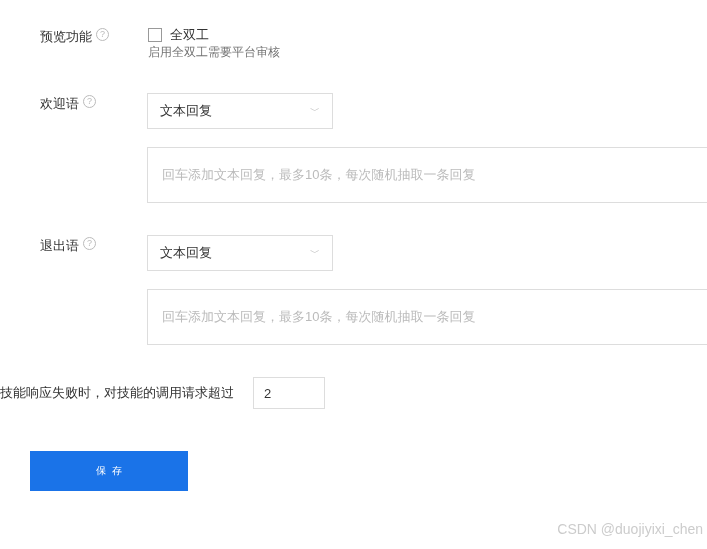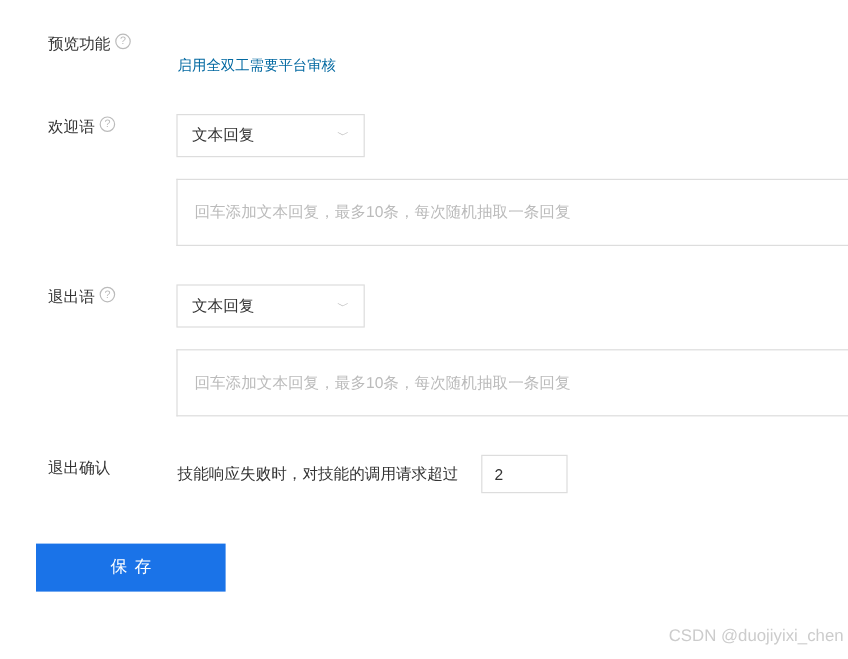--- a/index.html
+++ b/index.html
@@ -46,26 +46,25 @@
       align-items: center;
       gap: 8px;
     }
     .checkbox {
       width: 14px;
       height: 14px;
       border: 1px solid #999;
       background: #fff;
     }
     .hint-text {
-      color: #0369a1;
+      color: #737373;
       font-size: 12px;
-      margin-top: 20px;
     }
     .select {
-      width: 157px;
+      width: 186px;
       height: 36px;
       border: 1px solid #ddd;
       display: flex;
       align-items: center;
       justify-content: space-between;
       padding: 0 12px;
       color: #333;
       background: #fff;
     }
     .chevron {
@@ -103,21 +102,21 @@
     .save-btn {
       margin-left: 30px;
       margin-top: 42px;
       width: 158px;
       height: 40px;
       background: #1a73e8;
       color: #fff;
       display: flex;
       align-items: center;
       justify-content: center;
-      font-size: 14px;
+      font-size: 10px;
       letter-spacing: 6px;
       text-indent: 6px;
       border: none;
     }
     .watermark {
       position: absolute;
       right: 4px;
       bottom: 12px;
       color: #ccc;
       font-size: 14px;
@@ -127,20 +126,24 @@
   </style>
 </head>
 <body>
 
 <div class="form-row">
   <div class="label-col">
     <span>预览功能</span>
     <span class="help-icon">?</span>
   </div>
   <div class="content-col">
+    <div class="checkbox-row">
+      <div class="checkbox"></div>
+      <span>全双工</span>
+    </div>
     <div class="hint-text">启用全双工需要平台审核</div>
   </div>
 </div>
 
 <div class="form-row section-gap">
   <div class="label-col">
     <span>欢迎语</span>
     <span class="help-icon">?</span>
   </div>
   <div class="content-col">
@@ -164,23 +167,20 @@
       <span>文本回复</span>
       <span class="chevron">﹀</span>
     </div>
     <div class="text-input">
       <span>回车添加文本回复，最多10条，每次随机抽取一条回复</span>
     </div>
   </div>
 </div>
 
 <div class="form-row section-gap">
-  <div class="label-col">
-    <span>退出确认</span>
-  </div>
   <div class="content-col exit-confirm-row">
     <span>技能响应失败时，对技能的调用请求超过</span>
     <div class="num-input">
       <span>2</span>
     </div>
   </div>
 </div>
 
 <button class="save-btn">保存</button>
 

